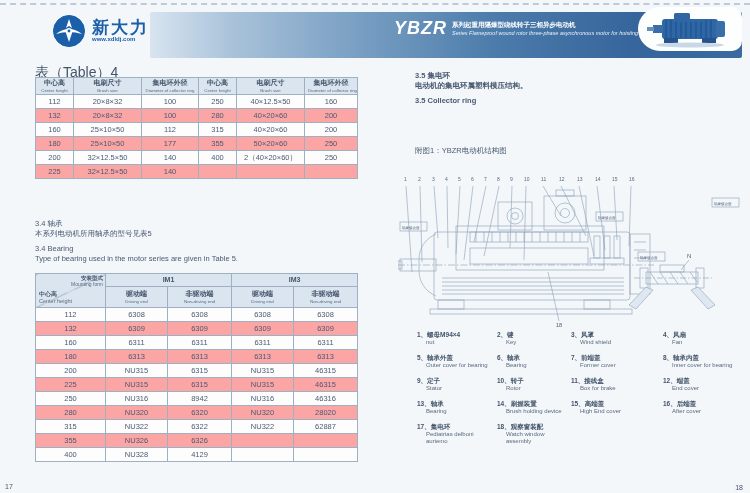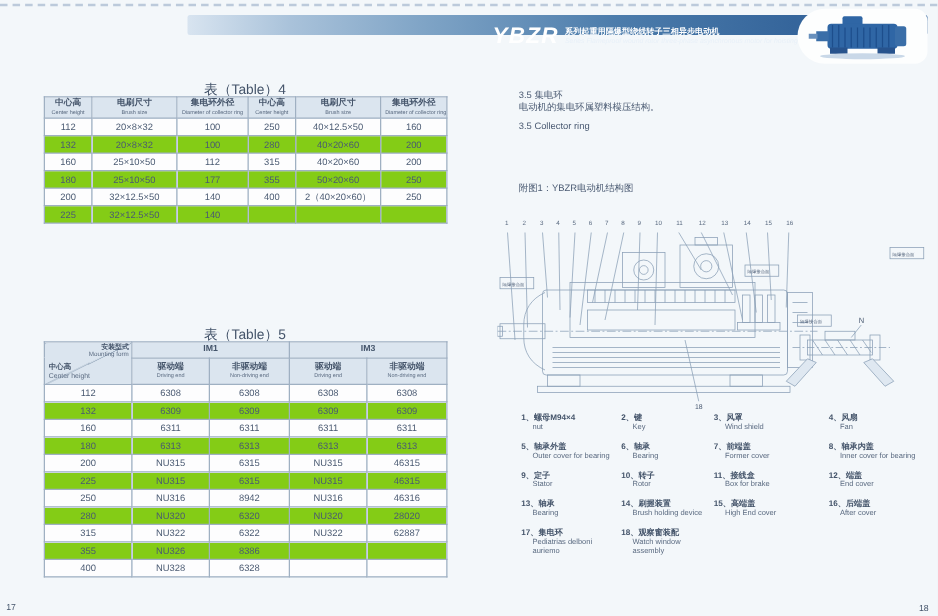--- a/index.html
+++ b/index.html
@@ -12,42 +12,42 @@
     overflow:hidden;
   }
   .page{position:absolute;inset:0;background:#f3f7fa;}
   .perforation{position:absolute;top:3px;left:0;width:750px;border-top:2px dashed #bccadb;}
 
   
   .logo{position:absolute;left:52px;top:14px;display:flex;align-items:center;gap:6px;}
   .logo-text .cn{font-size:17px;font-weight:bold;color:#1a5fa8;letter-spacing:2px;line-height:16px;}
   .logo-text .url{font-size:6px;color:#1a5fa8;font-weight:bold;}
   .band{
-    position:absolute;left:150px;top:12px;width:592px;height:16px;border-radius:2px;
+    position:absolute;left:150px;top:12px;width:592px;height:46px;border-radius:2px;
     background:linear-gradient(90deg,#d8e4f0 0%,#a9c2da 14%,#7fa4c6 32%,#4c7cab 58%,#35659b 82%,#3a6aa0 100%);
   }
   .series-wrap{position:absolute;left:244px;top:6px;display:flex;align-items:flex-start;gap:5px;color:#fff;}
   .series-name{font-size:18px;font-weight:bold;font-style:italic;letter-spacing:1px;line-height:20px;}
   .series-sub{padding-top:3px;}
   .series-sub .cn{font-size:6.5px;font-weight:bold;display:block;}
   .series-sub .en{font-size:5.5px;font-style:italic;display:block;color:#e8f0f8;}
   .motor-photo{
     position:absolute;right:0px;top:-5px;width:104px;height:44px;background:#fdfefe;
     border-radius:22px 10px 10px 22px;display:flex;align-items:center;justify-content:center;
   }
 
   
   table{border-collapse:collapse;table-layout:fixed;padding-left:12px;}
   th,td{border:1px solid #9fb0c2;overflow:hidden;}
   td{font-size:7.5px;text-align:center;height:13px;padding:0 1px;color:#4a5a72;background:#fdfdfe;}
-  tr.alt td{background:#84cc16;}
+  tr.alt td{background:#fca5a5;}
   th{background:#dbe5ef;font-weight:normal;padding:1px 0;}
   .hcn{display:block;font-size:7px;font-weight:bold;color:#44546a;line-height:8px;}
   .hen{display:block;font-size:5px;color:#5a6a80;line-height:6px;white-space:nowrap;transform:scale(.88);}
-  .tbl-caption{position:absolute;font-size:11px;color:#44546a;text-align:center;}
+  .tbl-caption{position:absolute;font-size:14px;color:#44546a;text-align:left;}
 
   .t4-caption{left:35px;top:64px;width:322px;}
   .table4{position:absolute;left:35px;top:77px;width:322px;}
   .t5-caption{left:35px;top:260px;width:322px;}
   .table5{position:absolute;left:35px;top:273px;width:322px;}
 
   
   th.corner{
     position:relative;width:70px;height:33px;padding:0;
     background-image:linear-gradient(to bottom right,transparent 49.4%,#9fb0c2 49.4%,#9fb0c2 50.6%,transparent 50.6%);
@@ -56,21 +56,21 @@
   .corner-top{position:absolute;top:1px;right:2px;text-align:right;font-size:5.5px;line-height:6px;color:#44546a;font-weight:bold;}
   .corner-top .en{font-weight:normal;font-size:5px;color:#5a6a80;}
   .corner-bot{position:absolute;bottom:2px;left:3px;text-align:left;font-size:6px;line-height:7px;color:#44546a;font-weight:bold;}
   .corner-bot .en{font-weight:normal;font-size:5.5px;color:#5a6a80;}
   .grp{font-size:7px;font-weight:bold;color:#44546a;}
 
   
   .txt{position:absolute;font-size:7.5px;line-height:10px;color:#4a5a72;}
   .txt .gap{display:block;height:5px;}
   .sec34{left:35px;top:219px;width:320px;}
-  .sec35{left:415px;top:71px;width:320px;}
+  .sec35{left:415px;top:71px;width:320px;font-weight:bold;}
   .figtitle{left:415px;top:146px;width:330px;}
   .figtitle .en{display:block;margin-top:4px;}
 
   
   .diagram{position:absolute;left:398px;top:176px;width:348px;height:154px;}
   .callout{position:absolute;top:0;font-size:5px;color:#5a6a80;}
 
   
   .legend{
     position:absolute;left:417px;top:331px;width:326px;
@@ -85,20 +85,35 @@
   .pageno-right{right:7px;bottom:2px;}
 
   svg text{font-family:"Liberation Sans", sans-serif;}
 </style>
 </head>
 <body>
 
 <div class="page">
   <div class="perforation"></div>
 
+  <div class="logo">
+    <svg width="34" height="34" viewBox="0 0 34 34">
+      <circle cx="17" cy="17" r="15.5" fill="#1a5fa8"></circle>
+      <circle cx="17" cy="17" r="15.5" fill="none" stroke="#1a5fa8" stroke-width="1"></circle>
+      <path d="M4,20 Q17,10 30,20 Q17,16 4,20 Z" fill="#ffffff"></path>
+      <path d="M17,5 L20,14 L17,12 L14,14 Z" fill="#ffffff"></path>
+      <path d="M13,16 L17,28 L21,16 L17,19 Z" fill="#ffffff"></path>
+      <circle cx="17" cy="17" r="3" fill="#ffffff"></circle>
+      <circle cx="17" cy="17" r="1.4" fill="#1a5fa8"></circle>
+    </svg>
+    <div class="logo-text">
+      <div class="cn">新大力</div>
+      <div class="url">www.xdldj.com</div>
+    </div>
+  </div>
 
   <div class="band">
     <div class="series-wrap">
       <span class="series-name">YBZR</span>
       <span class="series-sub">
         <span class="cn">系列起重用隔爆型绕线转子三相异步电动机</span>
         <span class="en">Series Flameproof wound rotor three-phase asynchronous motor for hoisting</span>
       </span>
     </div>
     <div class="motor-photo">
@@ -210,22 +225,28 @@
           <td>225</td>
           <td>32×12.5×50</td>
           <td>140</td>
           <td></td>
           <td></td>
           <td></td>
         </tr>
       </tbody>
   </table>
 
-
-  <div class="tbl-caption t5-caption">表（Table）5</div>
+  <div class="txt sec34">
+    <span>3.4 轴承</span><br>
+    <span>本系列电动机所用轴承的型号见表5</span>
+    <span class="gap"></span>
+    <span>3.4 Bearing</span><br>
+    <span>Type of bearing used in the motor series are given in Table 5.</span>
+  </div>
+
   <table class="table5">
     <colgroup>
         <col style="width:70px">
         <col style="width:62px">
         <col style="width:64px">
         <col style="width:62px">
         <col style="width:64px">
       </colgroup>
     <thead>
       <tr>
@@ -315,28 +336,28 @@
         <tr>
           <td>315</td>
           <td>NU322</td>
           <td>6322</td>
           <td>NU322</td>
           <td>62887</td>
         </tr>
         <tr class="alt">
           <td>355</td>
           <td>NU326</td>
-          <td>8386</td>
+          <td>6326</td>
           <td></td>
           <td></td>
         </tr>
         <tr>
           <td>400</td>
           <td>NU328</td>
-          <td>6328</td>
+          <td>4129</td>
           <td></td>
           <td></td>
         </tr>
       </tbody>
   </table>
 
   <div class="txt sec35">
     <span>3.5 集电环</span><br>
     <span>电动机的集电环属塑料模压结构。</span>
     <span class="gap"></span>

